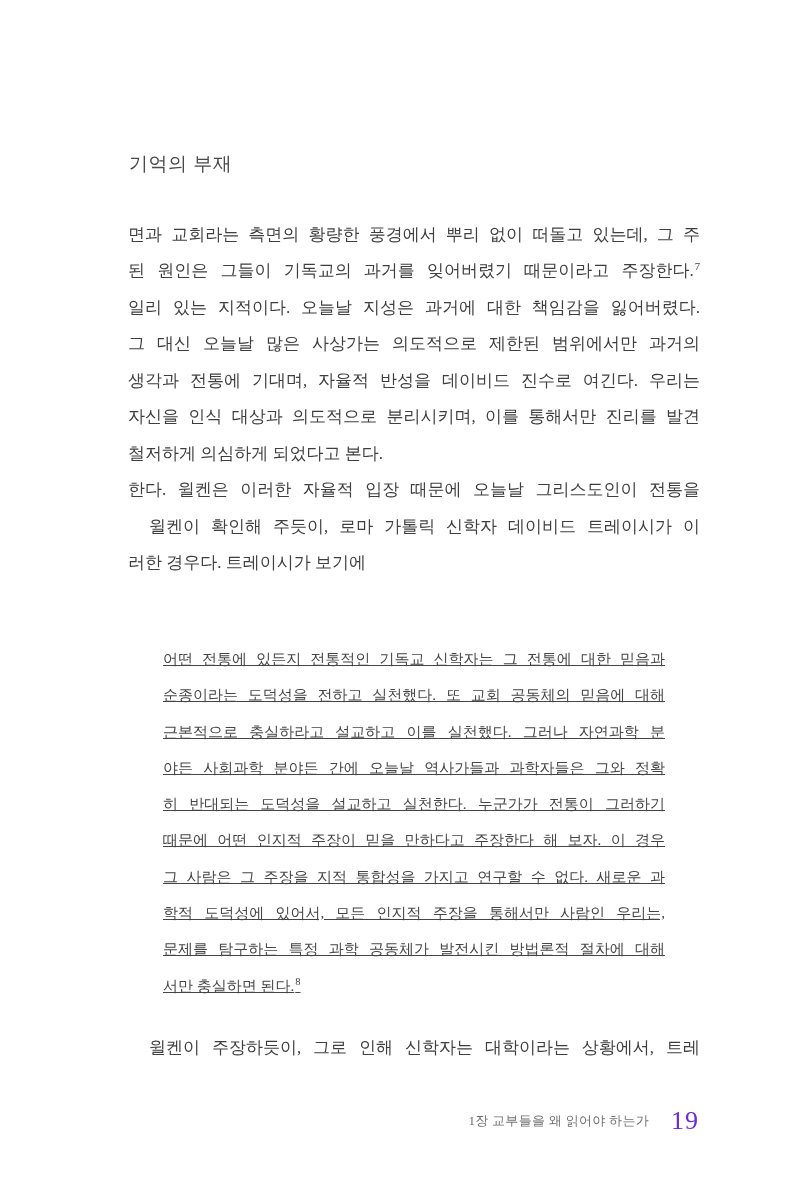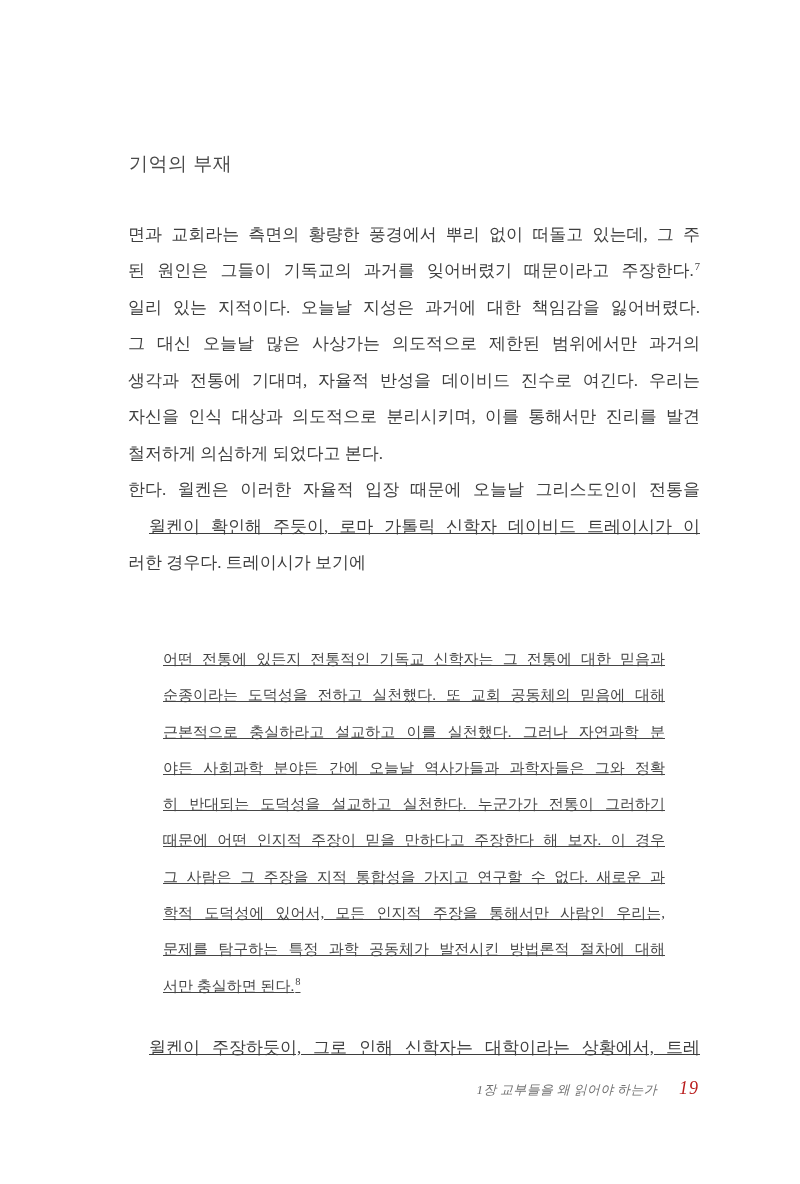--- a/index.html
+++ b/index.html
@@ -48,45 +48,44 @@
     overflow: hidden;
     word-break: keep-all;
   }
   .quote-block .line {
     height: 36.3px;
     line-height: 36.3px;
     font-size: 15px;
   }
   .j { text-align: justify; text-align-last: justify; }
   .s { text-align: left; text-align-last: left; }
-  .ind { text-indent: 21px; text-decoration: underline; }
+  .ind { text-indent: 21px; }
   sup.fn {
     font-size: 10.5px;
     line-height: 0;
     vertical-align: super;
     margin-left: 1px;
     color: #3e3e3e;
   }
   .footer {
     position: absolute;
-    top: 1078px;
+    top: 1106px;
     right: 101px;
     display: flex;
-    align-items: flex-end;
+    align-items: center;
     white-space: nowrap;
-    font-style: italic;
   }
   .footer .chap {
     font-size: 13px;
     color: #707070;
     letter-spacing: 0.3px;
   }
   .footer .pnum {
-    font-size: 18px;
-    color: #b91c1c;
+    font-size: 26px;
+    color: #6d28d9;
     margin-left: 22px;
     letter-spacing: 1px;
   }
 </style>
 </head>
 <body>
 
 <div class="page">
 
   <h2 class="heading">기억의 부재</h2>

